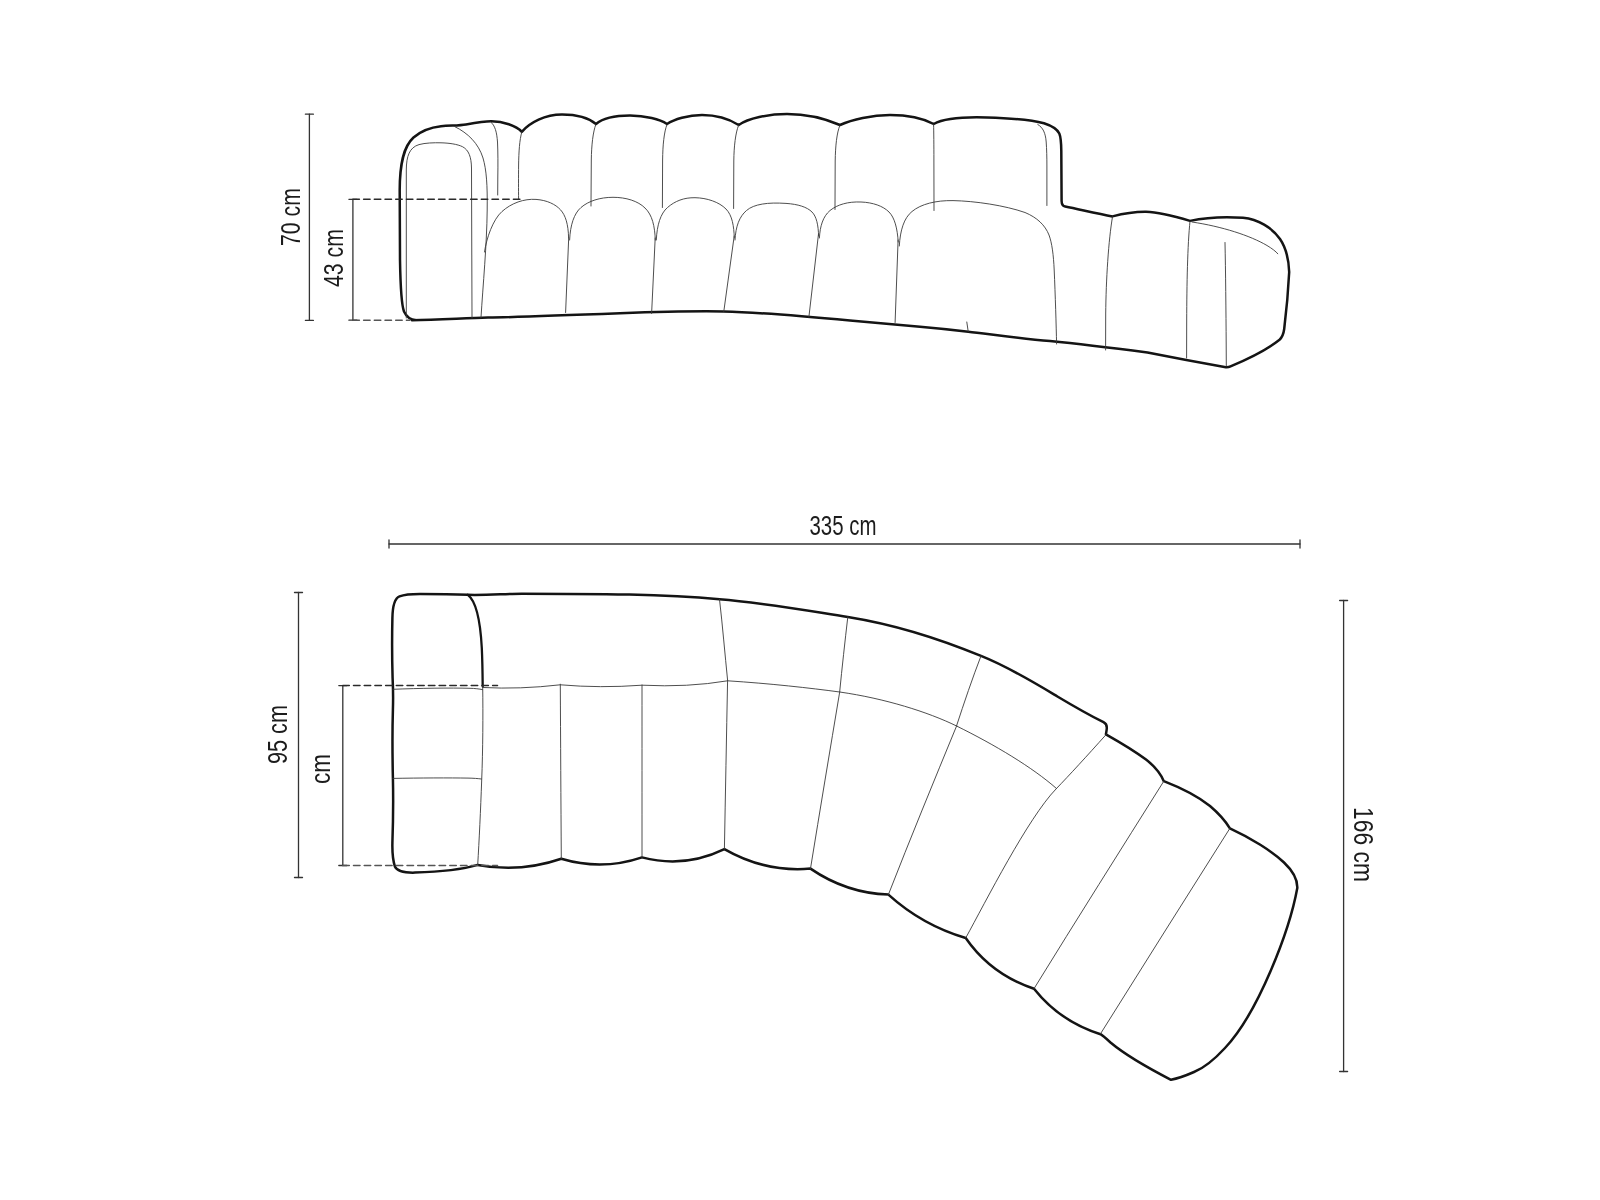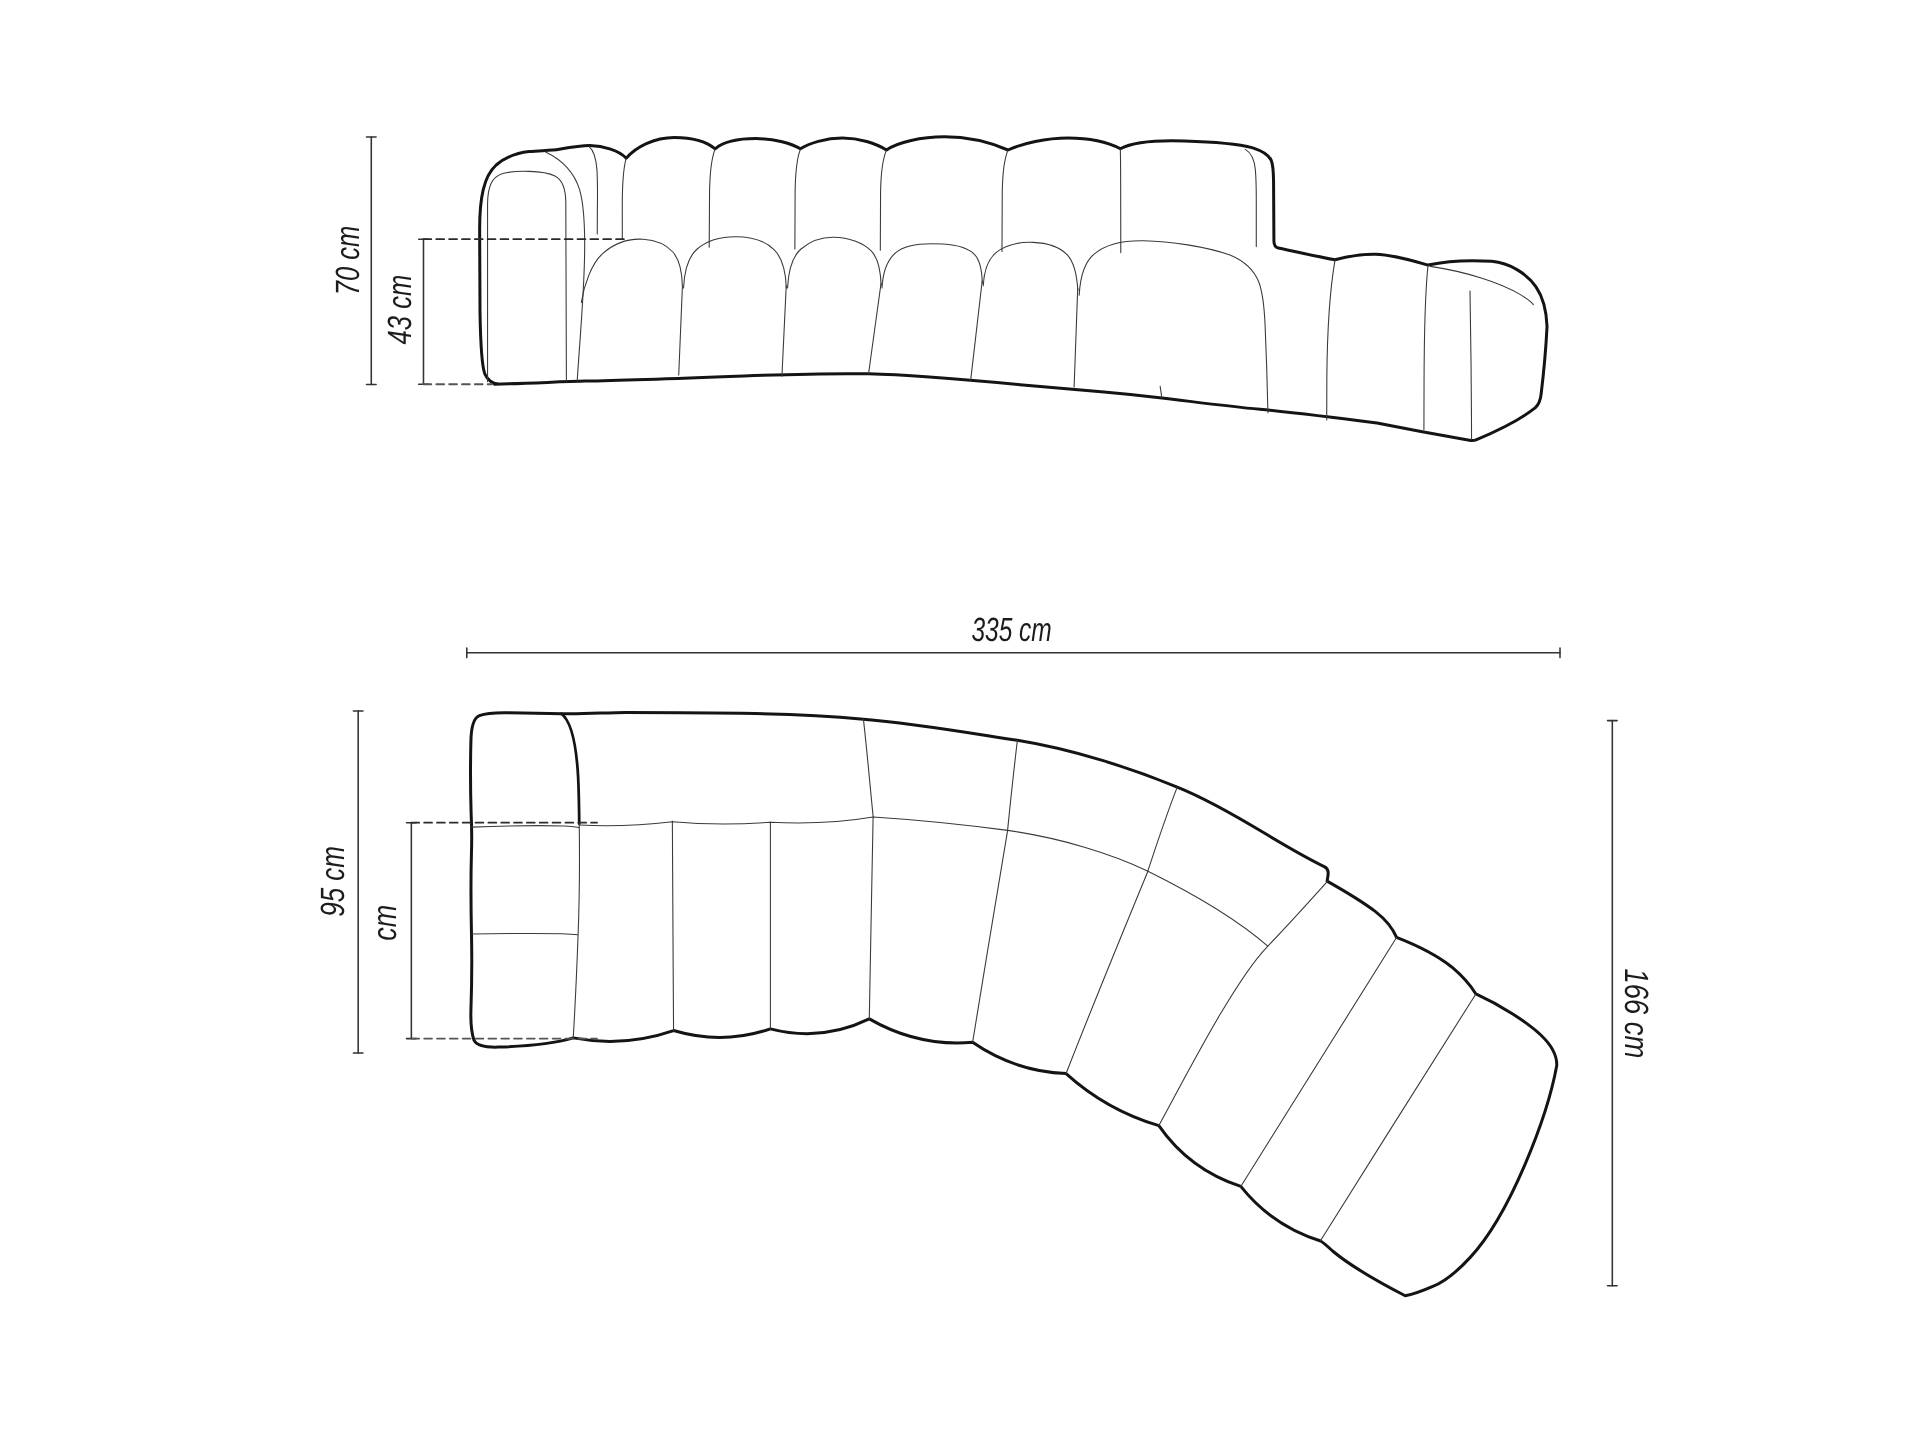--- a/index.html
+++ b/index.html
@@ -1,16 +1,16 @@
 <!DOCTYPE html>
 <html><head>
 <meta charset="utf-8">
 <style>
   html,body{margin:0;padding:0;background:#ffffff;}
-  .wrap{width:1600px;height:1200px;background:#ec4899;font-style:italic;}
+  .wrap{width:1600px;height:1200px;background:#ec4899;}
   text{font-family:"Liberation Sans", sans-serif; fill:#1c1c1c;}
 </style>
 </head>
 <body>
 <div class="wrap">
 <svg width="1600" height="1200" viewBox="0 0 1600 1200" xmlns="http://www.w3.org/2000/svg">
 <rect x="0" y="0" width="1600" height="1200" fill="#ffffff"></rect>
 
 <g id="elevation" fill="none" stroke-linecap="round" stroke-linejoin="round">
 

